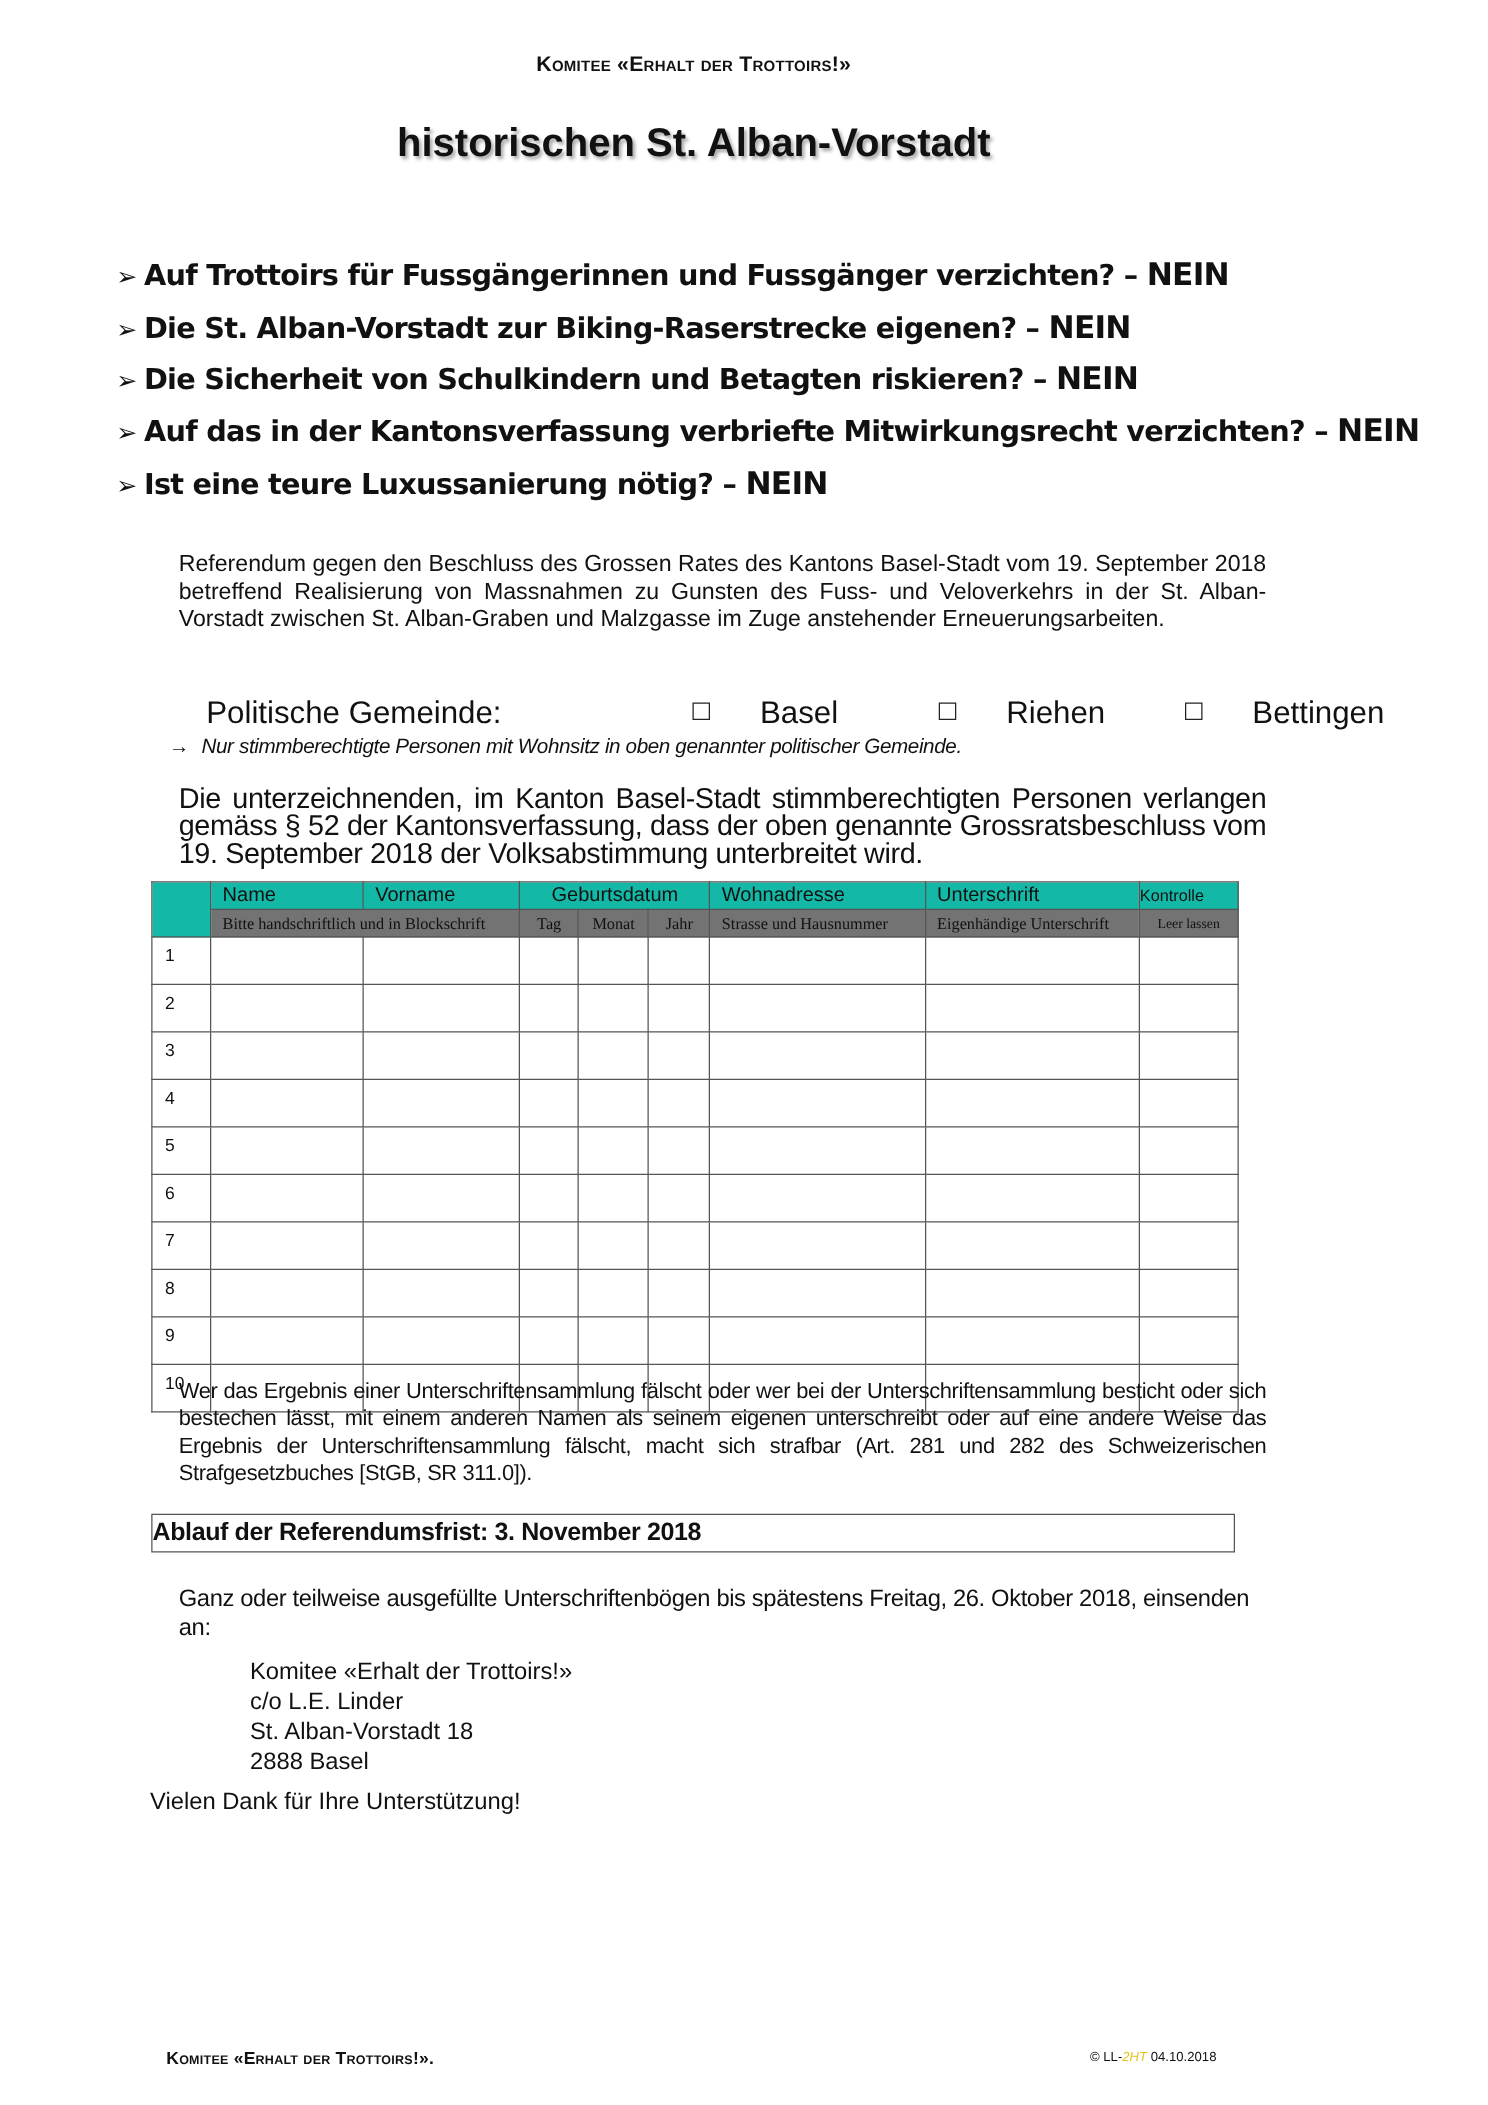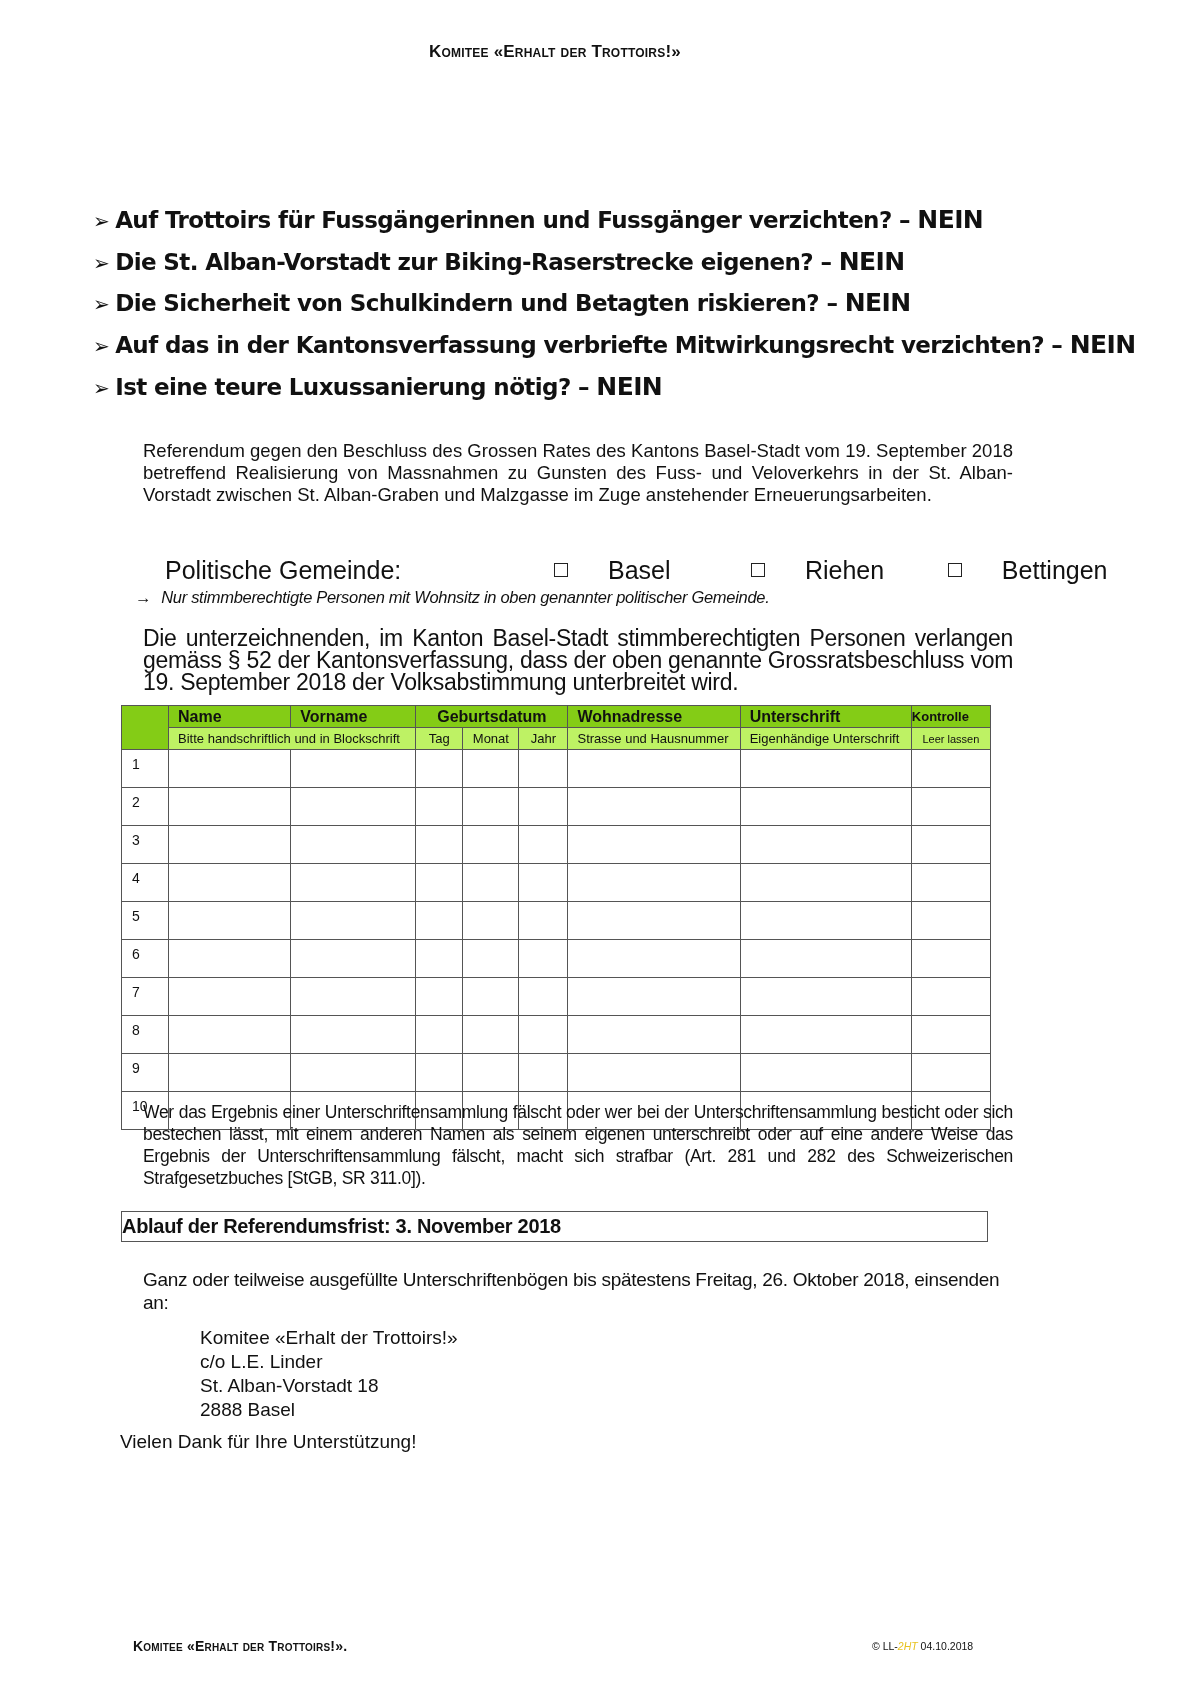--- a/index.html
+++ b/index.html
@@ -15,42 +15,43 @@
   .bullet .arrow { font-size: 20px; margin-right: 6px; font-weight: normal; }
   .bullet .nein { font-size: 25px; }
   .para { left: 120px; width: 870px; font-size: 18.5px; line-height: 22px; text-align: justify; margin-left: 23px; }
   .para-narrow { font-family: "Liberation Sans", sans-serif; letter-spacing: -0.3px; }
   #gemeinde { left: 133px; top: 556px; font-size: 25px; white-space: nowrap; }
   #gemeinde span { display: inline-block; margin-left: 32px; }
   .box { display: inline-block; width: 12px; height: 12px; border: 1.3px solid #222; margin-right: 8px; vertical-align: 2px; }
   #hint { left: 135px; top: 588px; font-size: 16.5px; font-style: italic; letter-spacing: -0.3px; }
   table#sig { position: absolute; left: 121px; top: 705px; border-collapse: collapse; width: 870px; }
   #sig td, #sig th { border: 1.5px solid #555; padding: 0; }
-  #sig .h1 th { height: 21px; background: #84cc16; font-size: 16px; font-weight: bold; text-align: left; padding-left: 9px; }
+  #sig .h1 th { height: 21px; background: #14b8a6; font-size: 16px; font-weight: normal; text-align: left; padding-left: 9px; }
   #sig .h1 th.center { text-align: center; padding-left: 0; }
   #sig .h1 th.kontrolle { text-align: left; padding-left: 0; font-size: 13px; }
-  #sig .h2 td { height: 21px; background: #bef264; font-size: 13px; text-align: center; }
+  #sig .h2 td { height: 21px; background: #737373; font-size: 13px; text-align: center; font-family: Liberation Serif, serif; }
   #sig .h2 td.left { text-align: left; padding-left: 9px; }
   #sig .corner { background: #d9d9d9; }
   #sig .row td { height: 31px; }
   #sig .row td.num { font-size: 14px; padding-left: 10px; vertical-align: top; padding-top: 6px; }
   #frist-box { left: 121px; top: 1211px; width: 865px; height: 29px; border: 1.3px solid #555;
                text-align: left; font-size: 20px; font-weight: bold; line-height: 29px; letter-spacing: -0.3px; }
   #address { left: 200px; top: 1326px; font-size: 19px; line-height: 24px; }
   #thanks { left: 120px; top: 1431px; font-size: 19px; }
   #bottom-committee { left: 133px; top: 1638px; font-size: 14px; }
   #copyright { left: 872px; top: 1640px; font-size: 10.5px; }
   #copyright .ht { color: #e8c21f; font-style: italic; }
 </style>
 </head>
 <body>
 
 <div class="abs smallcaps" id="top-committee">Komitee «Erhalt der Trottoirs!»</div>
 
 <div class="abs" id="title">
+  <div>historischen St. Alban-Vorstadt</div>
 </div>
 
 <div class="abs bullet" style="top:205px">
   <span class="arrow">➢</span><span>Auf Trottoirs für Fussgängerinnen und Fussgänger verzichten? – </span><span class="nein">NEIN</span>
 </div>
 <div class="abs bullet" style="top:247px">
   <span class="arrow">➢</span><span>Die St. Alban-Vorstadt zur Biking-Raserstrecke eigenen? – </span><span class="nein">NEIN</span>
 </div>
 <div class="abs bullet" style="top:288px">
   <span class="arrow">➢</span><span>Die Sicherheit von Schulkindern und Betagten riskieren? – </span><span class="nein">NEIN</span>

